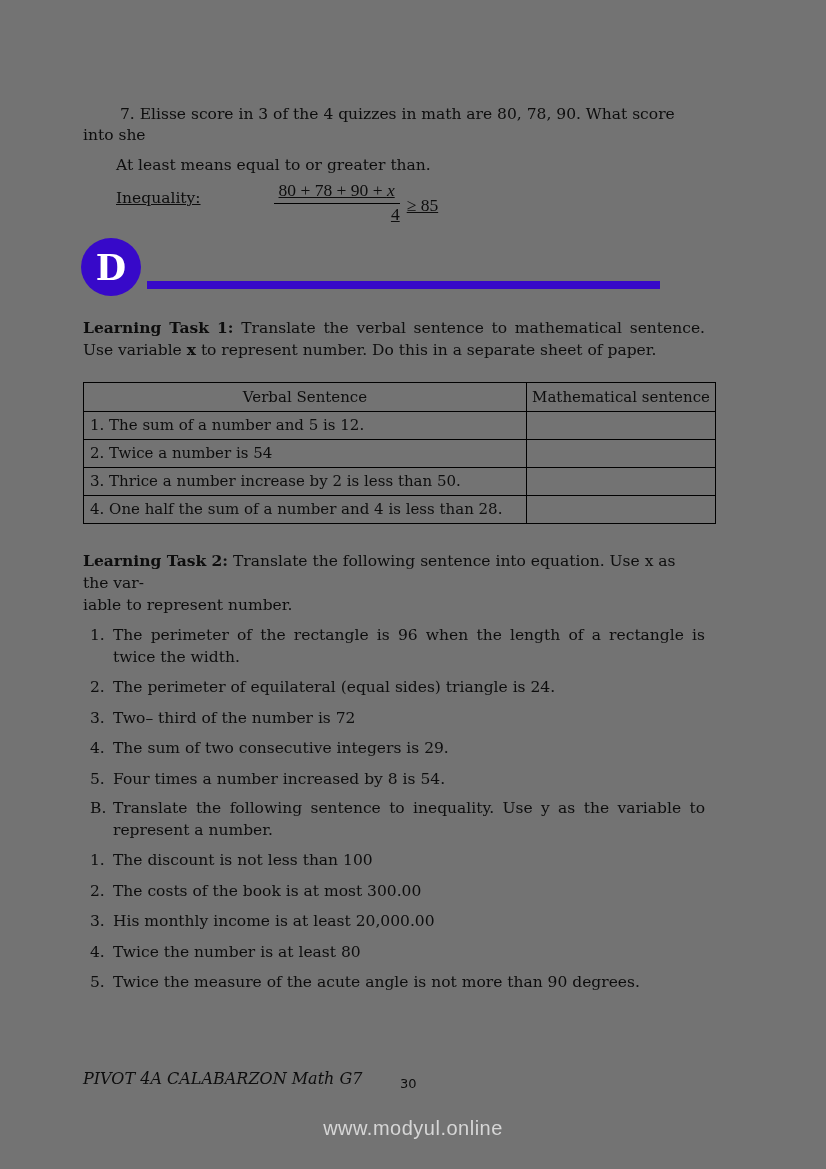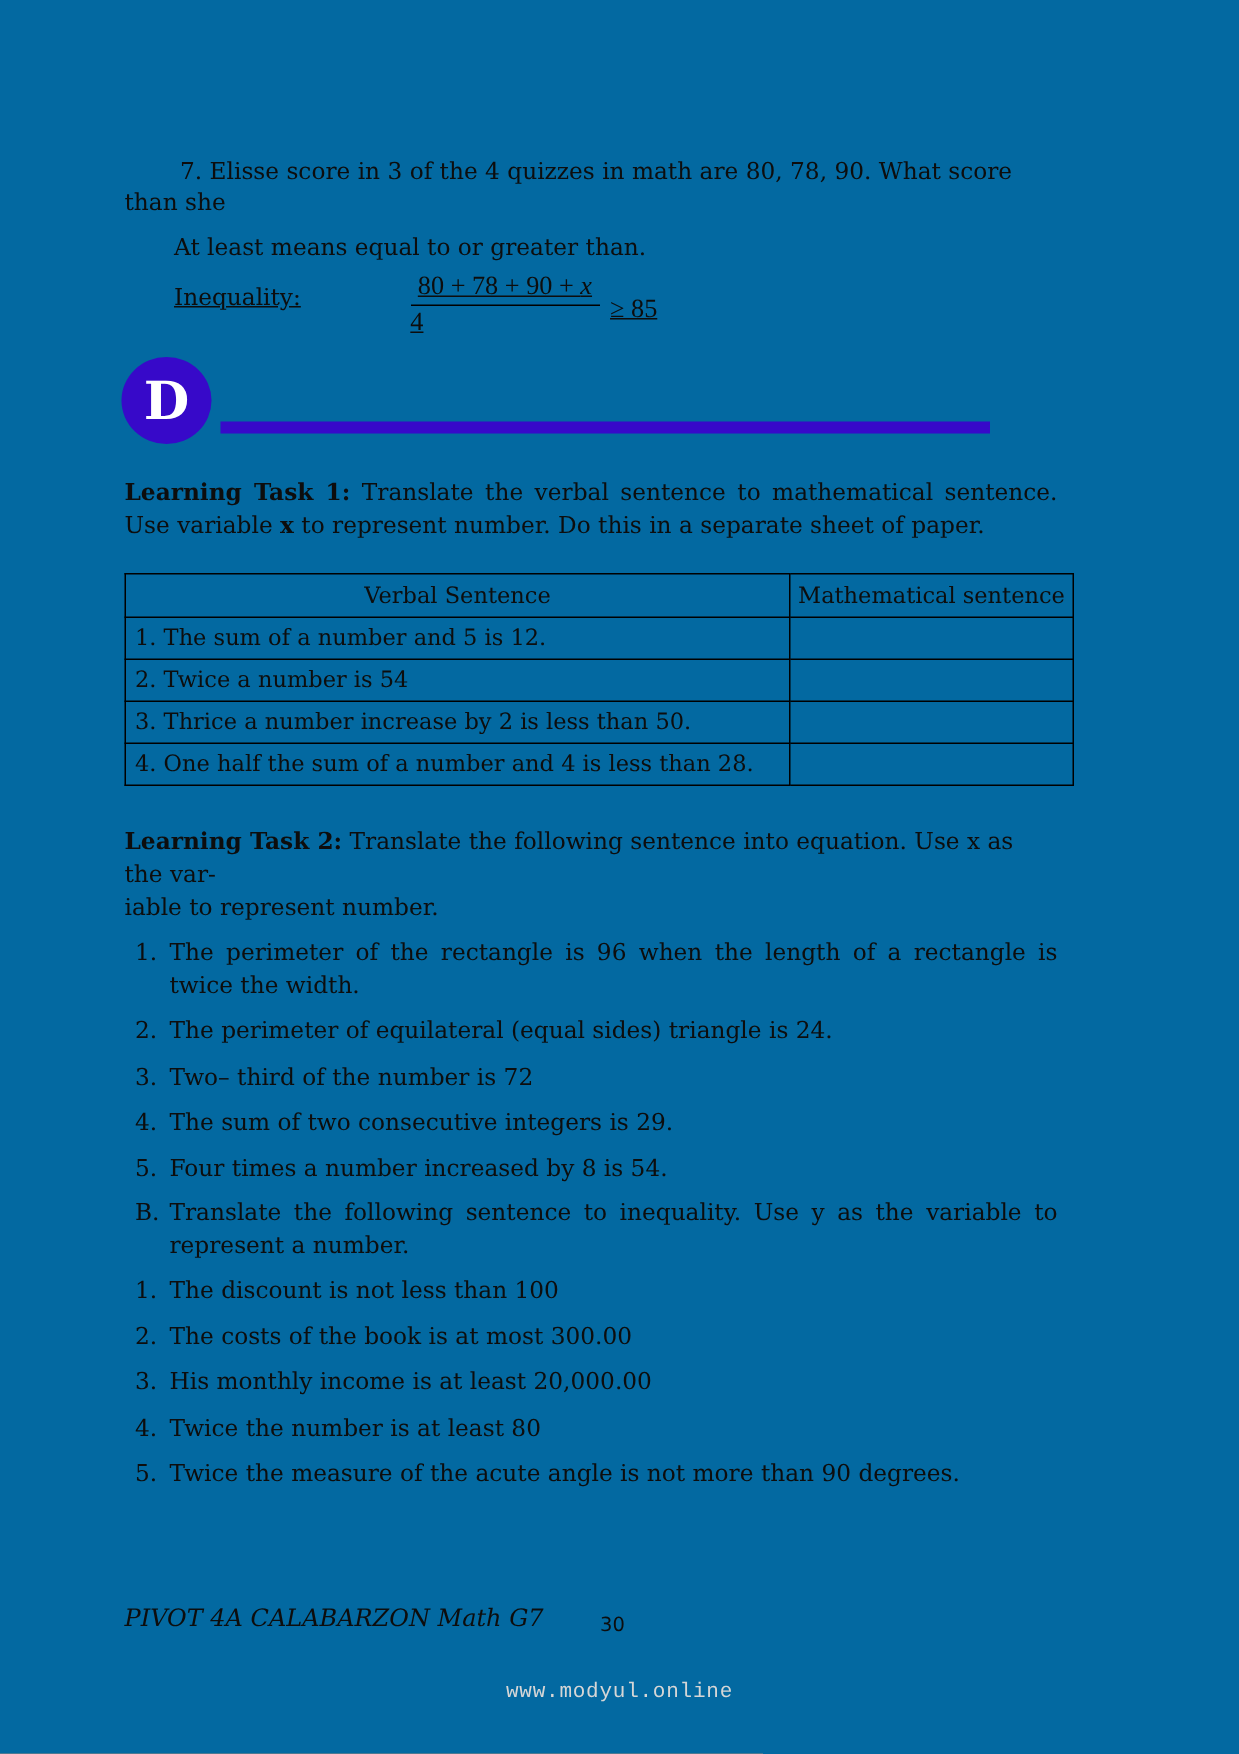--- a/index.html
+++ b/index.html
@@ -1,21 +1,21 @@
 <!DOCTYPE html>
 <html style="--accent: #3709c9; --wm: #d6d6d6;"><head>
 <meta charset="utf-8">
 <style>
   html,body { margin:0; padding:0; background:#888; }
   .page {
     position: relative;
     width: 826px;
     height: 1169px;
     margin: 0 auto;
-    background: #0369a1;
+    background: #737373;
     font-family: "DejaVu Serif", serif;
     font-size: 15.5px;
     line-height: 21px;
     color: #0d0d0d;
     overflow: hidden;
   }
   .content {
     position: absolute;
     left: 83px;
     top: 104px;
@@ -23,21 +23,21 @@
   }
   
   .p7-line1 { margin-left: 37px; }
   .p7-line3 { margin-left: 20px; }
   .let-line { margin-left: 27px; margin-top: 10px; }
   .atleast-line { margin-left: 33px; margin-top: 9px; }
   .ineq-row { display: flex; align-items: flex-start; margin-left: 33px; margin-top: 4px; text-decoration: underline; }
   .ineq-label { margin-top: 8px; }
   .frac {
     display: inline-block;
-    text-align: left;
+    text-align: right;
     font-family: "Liberation Serif", serif;
     font-size: 17.5px;
     line-height: 21px;
     margin-left: 73px;
   }
   .frac-num { padding: 0 5px 3px 5px; border-bottom: 1.6px solid #000; }
   .frac-den { padding-top: 3px; }
   .frac i { font-style: italic; }
   .ineq-rhs {
     font-family: "Liberation Serif", serif;
@@ -106,35 +106,35 @@
     position: absolute;
     left: 400px; top: 1073px;
     font-family: "DejaVu Sans", sans-serif;
     font-size: 13px;
   }
   .watermark {
     position: absolute;
     left: 0; top: 1118px;
     width: 100%;
     text-align: center;
-    font-family: Liberation Mono, monospace;
-    font-size: 14px;
+    font-family: Liberation Sans, sans-serif;
+    font-size: 20px;
     letter-spacing: 0.5px;
     color: var(--wm, #d6d6d6);
   }
 </style>
 </head>
 <body>
 
 <div class="page">
   <div class="content">
 
     <div>
       <div class="p7-line1">7. Elisse  score in  3 of the 4 quizzes in math are  80, 78, 90. What score</div>
-      <div class="p7-line2">than she</div>
+      <div class="p7-line2">into she</div>
       <div class="atleast-line">At least means equal to or greater than.</div>
       <div class="ineq-row">
         <span class="ineq-label">Inequality:</span>
         <span class="frac">
           <span class="frac-num"><span>80 + 78 + 90 + </span><i>x</i></span>
           <span class="frac-den" style="display:block;">4</span>
         </span>
         <span class="ineq-rhs">≥ 85</span>
       </div>
     </div>

